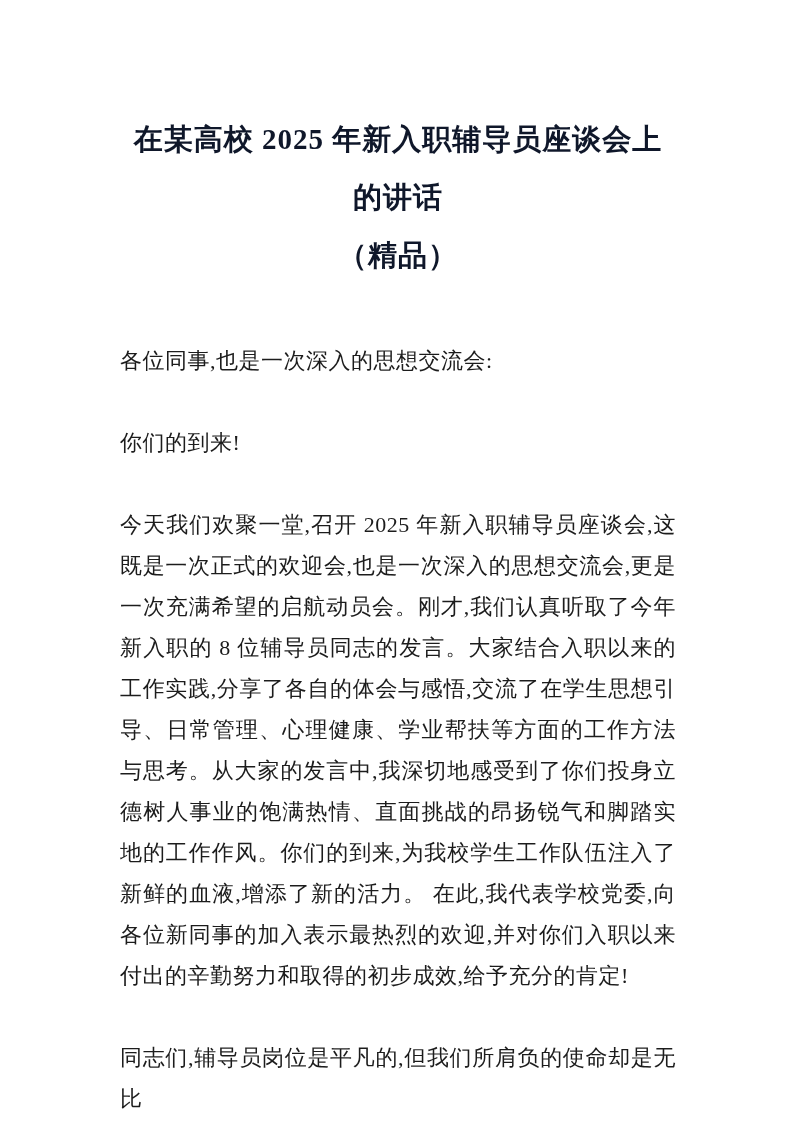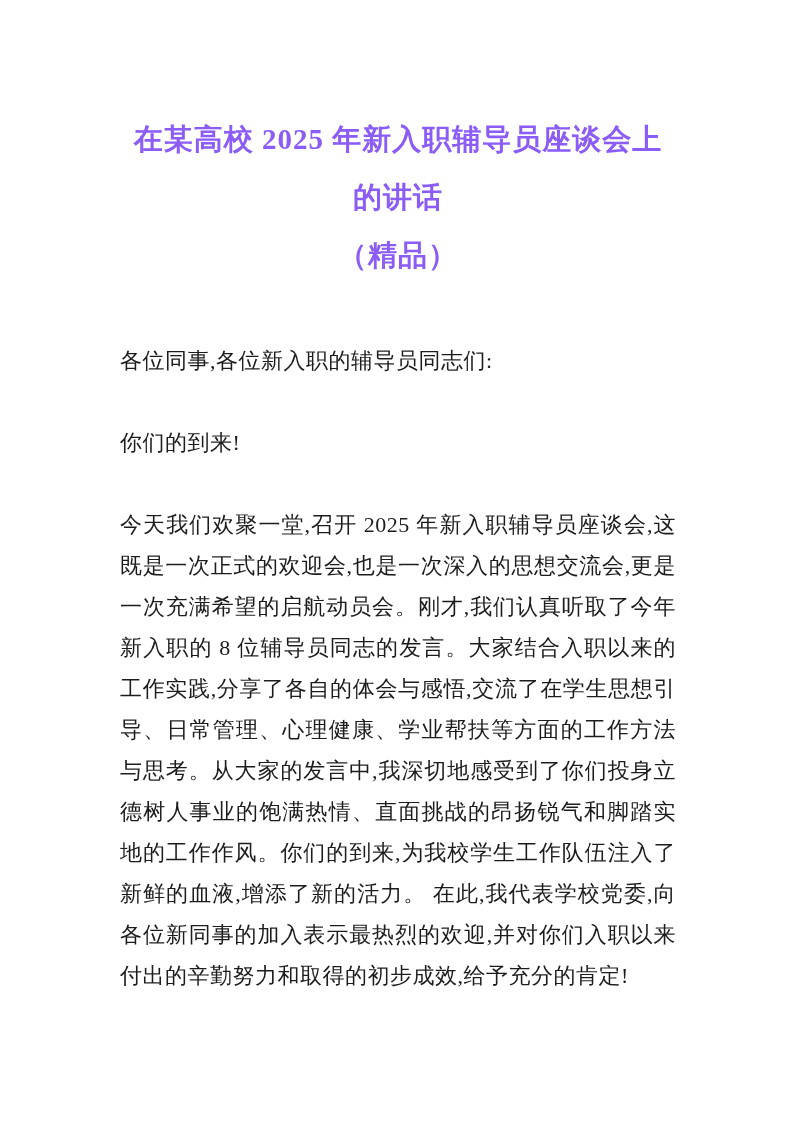--- a/index.html
+++ b/index.html
@@ -15,21 +15,21 @@
   }
   .content {
     padding: 0 117px 0 120px;
   }
   .doc-title {
     margin-top: 110px;
     font-size: 29px;
     line-height: 58px;
     font-weight: bold;
     text-align: center;
-    color: #8b5cf6;
+    color: #0f172a;
     letter-spacing: 1px;
   }
   .doc-title .title-line {
     display: block;
   }
   .doc-body {
     margin-top: 56px;
     font-size: 22px;
     line-height: 41px;
     text-align: justify;
@@ -46,18 +46,19 @@
 </head>
 <body>
 
 <div class="page">
   <div class="content">
     <h1 class="doc-title">
       <span class="title-line">在某高校 2025 年新入职辅导员座谈会上的讲话</span>
       <span class="title-line">（精品）</span>
     </h1>
     <div class="doc-body">
-      <p>各位同事,各位新入职的辅导员同志们:</p>
+      <p>各位同事,也是一次深入的思想交流会:</p>
       <p>你们的到来!</p>
       <p>今天我们欢聚一堂,召开 2025 年新入职辅导员座谈会,这既是一次正式的欢迎会,也是一次深入的思想交流会,更是一次充满希望的启航动员会。刚才,我们认真听取了今年新入职的 8 位辅导员同志的发言。大家结合入职以来的工作实践,分享了各自的体会与感悟,交流了在学生思想引导、日常管理、心理健康、学业帮扶等方面的工作方法与思考。从大家的发言中,我深切地感受到了你们投身立德树人事业的饱满热情、直面挑战的昂扬锐气和脚踏实地的工作作风。你们的到来,为我校学生工作队伍注入了新鲜的血液,增添了新的活力。 在此,我代表学校党委,向各位新同事的加入表示最热烈的欢迎,并对你们入职以来付出的辛勤努力和取得的初步成效,给予充分的肯定!</p>
+      <p>同志们,辅导员岗位是平凡的,但我们所肩负的使命却是无比</p>
     </div>
   </div>
 </div>
 
 </body></html>

